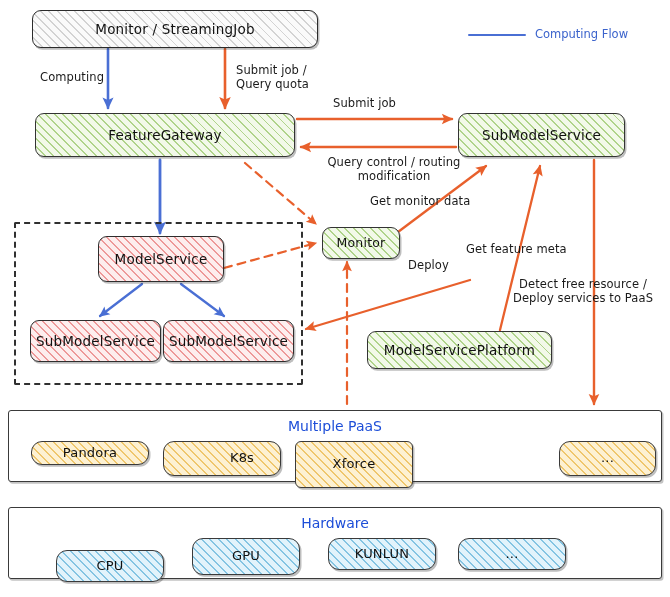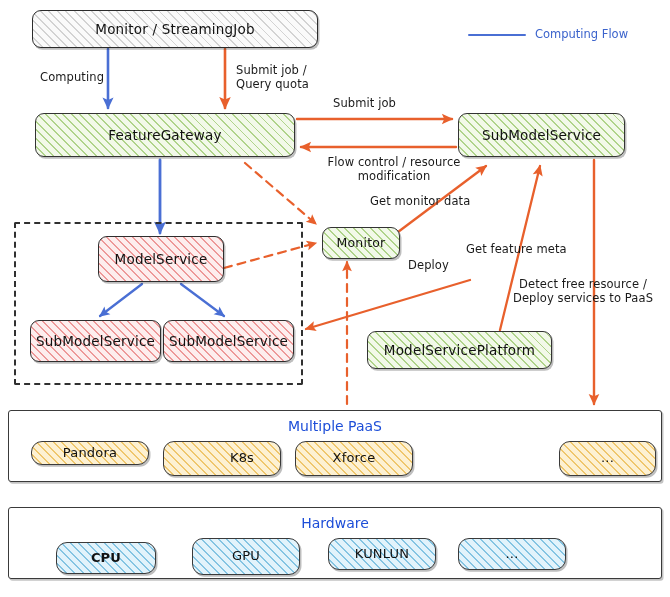--- a/index.html
+++ b/index.html
@@ -147,21 +147,21 @@
     <span>ModelServicePlatform</span>
   </div>
 
   <div class="edge-label" style="left:40px;top:70px;">Computing</div>
 
   <div class="edge-label" style="left:236px;top:63px;">Submit job /
 Query quota</div>
 
   <div class="edge-label" style="left:333px;top:96px;">Submit job</div>
 
-  <div class="edge-label c" style="left:309px;top:155px;width:170px;">Flow control / resource
+  <div class="edge-label c" style="left:309px;top:155px;width:170px;">Query control / routing
 modification</div>
 
   <div class="edge-label" style="left:370px;top:194px;">Get monitor data</div>
 
   <div class="edge-label" style="left:408px;top:258px;">Deploy</div>
 
   <div class="edge-label" style="left:466px;top:242px;">Get feature meta</div>
 
   <div class="edge-label c" style="left:497px;top:277px;width:172px;">Detect free resource /
 Deploy services to PaaS</div>
@@ -176,33 +176,33 @@
   <div class="container-box" style="left:8px;top:410px;width:654px;height:72px;">
     <div class="container-title" style="top:7px;">Multiple PaaS</div>
   </div>
   <div style="position:absolute;left:8px;top:441px;width:654px;height:36px;">
     <div class="node n-yellow" style="left:23px;top:0;width:118px;height:24px;font-size:13px;">
       <span>Pandora</span>
     </div>
     <div class="node n-yellow" style="left:155px;top:0;width:118px;height:35px;font-size:13px;padding-left:40px;">
       <span>K8s</span>
     </div>
-    <div class="node n-yellow" style="left:287px;top:0;width:118px;height:35px;font-size:13px;">
+    <div class="node n-yellow" style="left:287px;top:0;width:118px;height:47px;font-size:13px;border-radius:6px;">
       <span>Xforce</span>
     </div>
     <div class="node n-yellow" style="left:551px;top:0;width:97px;height:35px;font-size:13px;">
       <span>...</span>
     </div>
   </div>
 
   <div class="container-box" style="left:8px;top:507px;width:654px;height:72px;">
     <div class="container-title" style="top:7px;">Hardware</div>
   </div>
   <div style="position:absolute;left:8px;top:538px;width:654px;height:36px;">
-    <div class="node n-blue" style="left:48px;top:4px;width:100px;height:32px;font-size:13px;font-weight:bold;">
+    <div class="node n-blue" style="left:48px;top:12px;width:108px;height:32px;font-size:13px;">
       <span>CPU</span>
     </div>
     <div class="node n-blue" style="left:184px;top:0;width:108px;height:37px;font-size:13px;">
       <span>GPU</span>
     </div>
     <div class="node n-blue" style="left:320px;top:0;width:108px;height:32px;font-size:13px;">
       <span>KUNLUN</span>
     </div>
     <div class="node n-blue" style="left:450px;top:0;width:108px;height:32px;font-size:13px;">
       <span>...</span>

